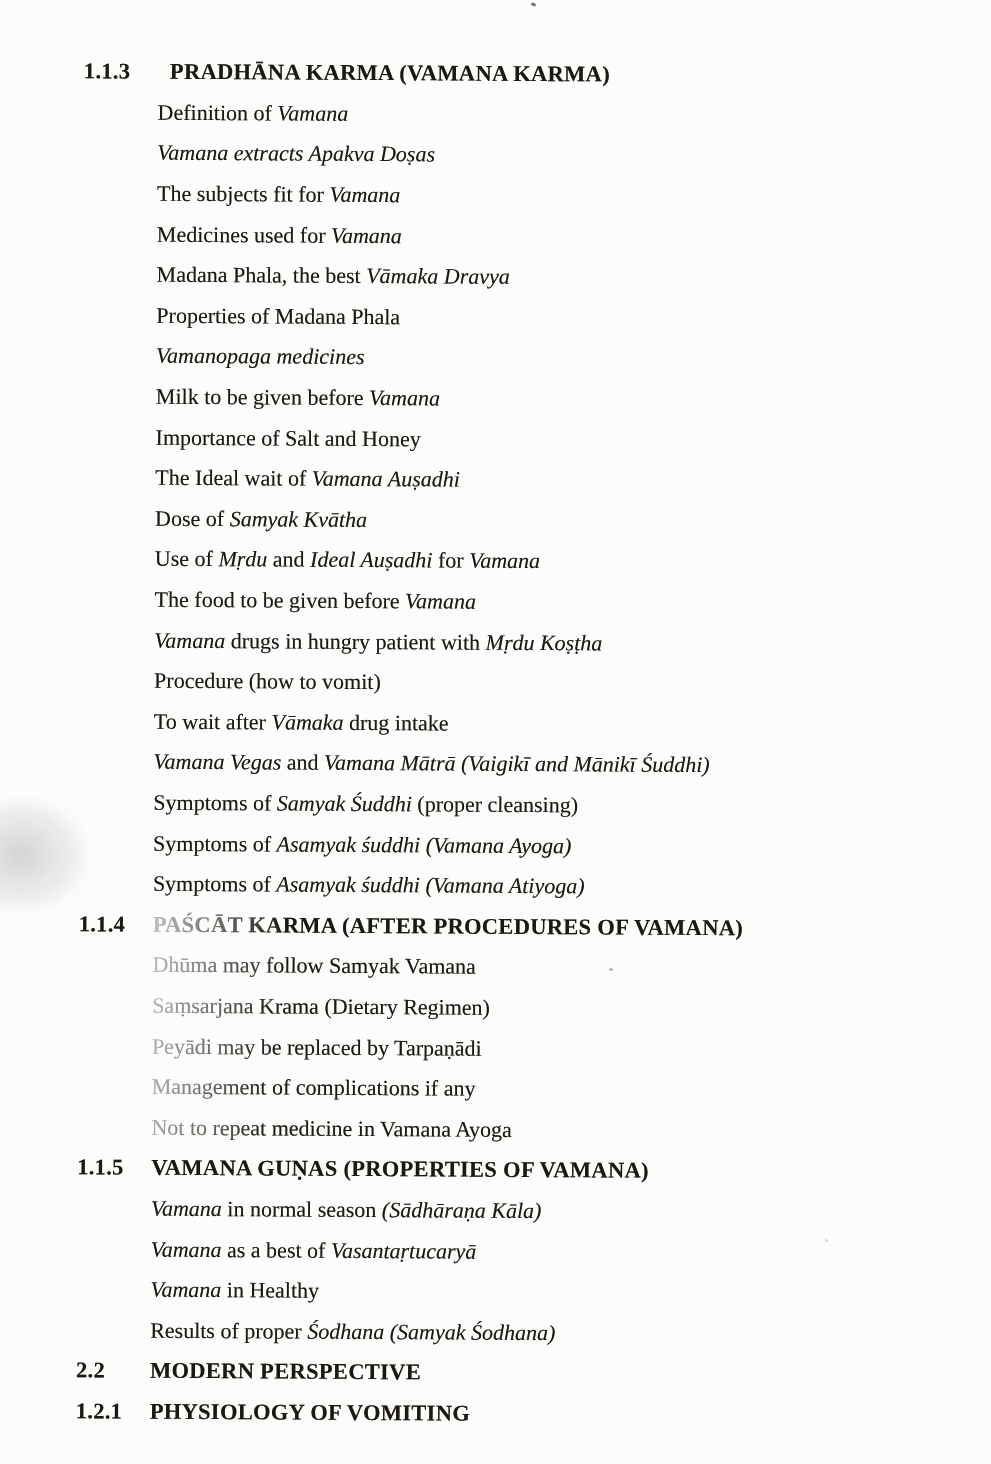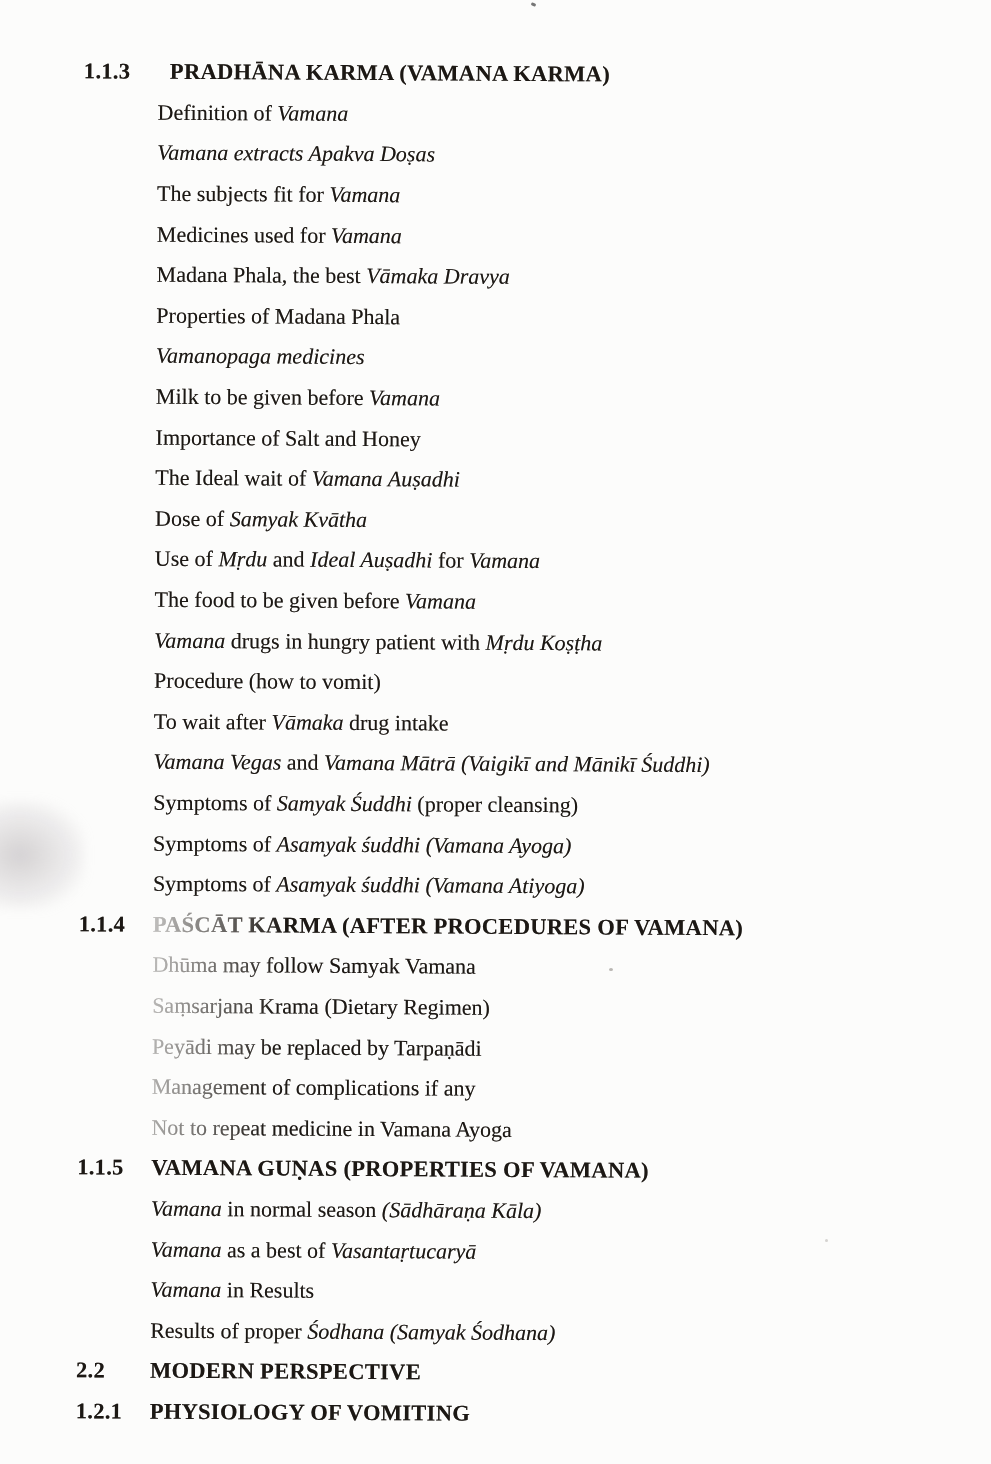--- a/index.html
+++ b/index.html
@@ -153,21 +153,21 @@
         <span class="num">1.1.5</span>
         <span class="txt"><span>VAMANA GUṆAS (PROPERTIES OF VAMANA)</span></span>
       </div>
       <div class="row item">
         <span class="txt"><i>Vamana</i><span> in normal season </span><i>(Sādhāraṇa Kāla)</i></span>
       </div>
       <div class="row item">
         <span class="txt"><i>Vamana</i><span> as a best of </span><i>Vasantaṛtucaryā</i></span>
       </div>
       <div class="row item">
-        <span class="txt"><i>Vamana</i><span> in Results</span></span>
+        <span class="txt"><i>Vamana</i><span> in Healthy</span></span>
       </div>
       <div class="row item">
         <span class="txt"><span>Results of proper </span><i>Śodhana</i><span> </span><i>(Samyak Śodhana)</i></span>
       </div>
       <div class="row heading">
         <span class="num">2.2</span>
         <span class="txt"><span>MODERN PERSPECTIVE</span></span>
       </div>
       <div class="row heading">
         <span class="num">1.2.1</span>

